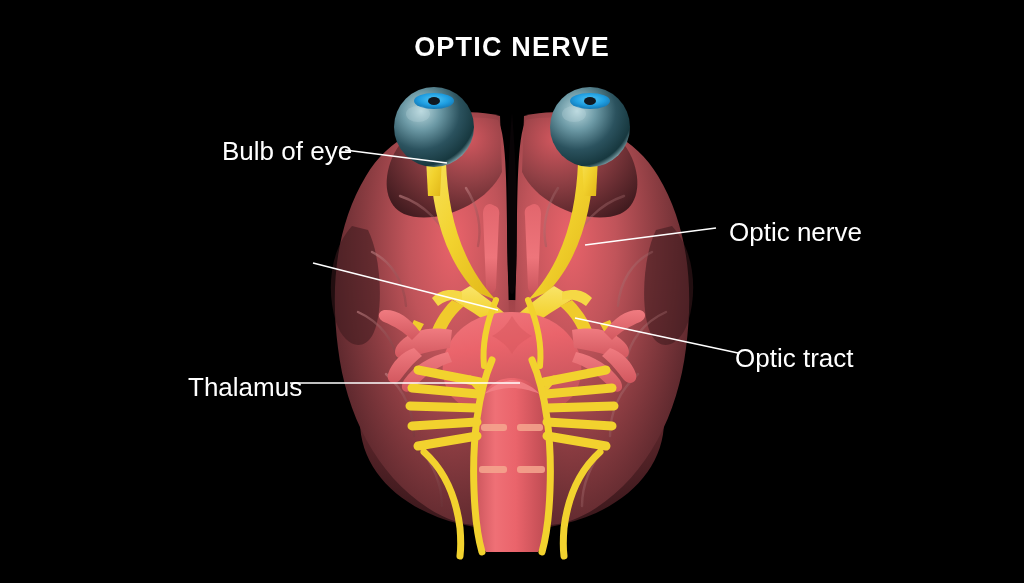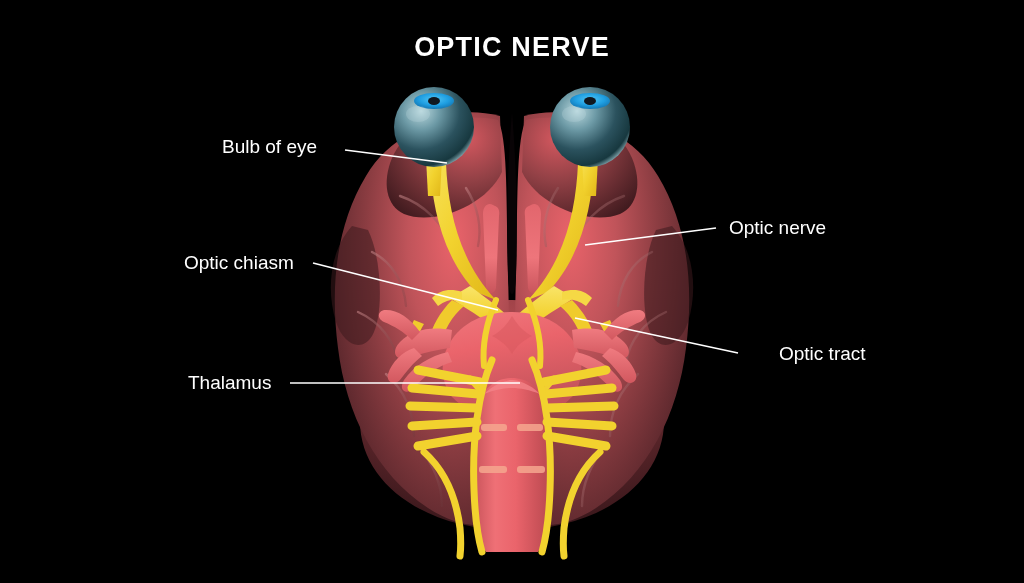--- a/index.html
+++ b/index.html
@@ -36,30 +36,30 @@
     text-align: center;
     color: #ffffff;
     font-size: 27px;
     font-weight: 600;
     letter-spacing: 1.2px;
     font-family: "Liberation Sans", sans-serif;
   }
   .callout-label {
     position: absolute;
     color: #ffffff;
-    font-size: 19px;
+    font-size: 26px;
     font-weight: 400;
     white-space: nowrap;
     font-family: "Liberation Sans", sans-serif;
   }
   .lbl-bulb-of-eye   { left: 222px; top: 136px; }
   .lbl-optic-chiasm  { left: 184px; top: 252px; }
   .lbl-thalamus      { left: 188px; top: 372px; }
   .lbl-optic-nerve   { left: 729px; top: 217px; }
-  .lbl-optic-tract   { left: 779px; top: 343px; }
+  .lbl-optic-tract   { left: 735px; top: 343px; }
 </style>
 </head>
 <body>
 
 <div id="stage">
 
   <div class="figure-title">OPTIC NERVE</div>
 
   <svg id="diagram-svg" viewBox="0 0 1024 583">
     <defs>
@@ -343,18 +343,17 @@
     <g stroke="#ffffff" stroke-width="1.6" fill="none">
       <line x1="345" y1="150" x2="447" y2="163"></line>
       <line x1="313" y1="263" x2="498" y2="310"></line>
       <line x1="290" y1="383" x2="520" y2="383"></line>
       <line x1="716" y1="228" x2="585" y2="245"></line>
       <line x1="738" y1="353" x2="575" y2="318"></line>
     </g>
   </svg>
 
   <div class="callout-label lbl-bulb-of-eye">Bulb of eye</div>
-  <div class="callout-label lbl-optic-chiasm">Optic chiasm</div>
   <div class="callout-label lbl-thalamus">Thalamus</div>
   <div class="callout-label lbl-optic-nerve">Optic nerve</div>
   <div class="callout-label lbl-optic-tract">Optic tract</div>
 
 </div>
 
 </body></html>

